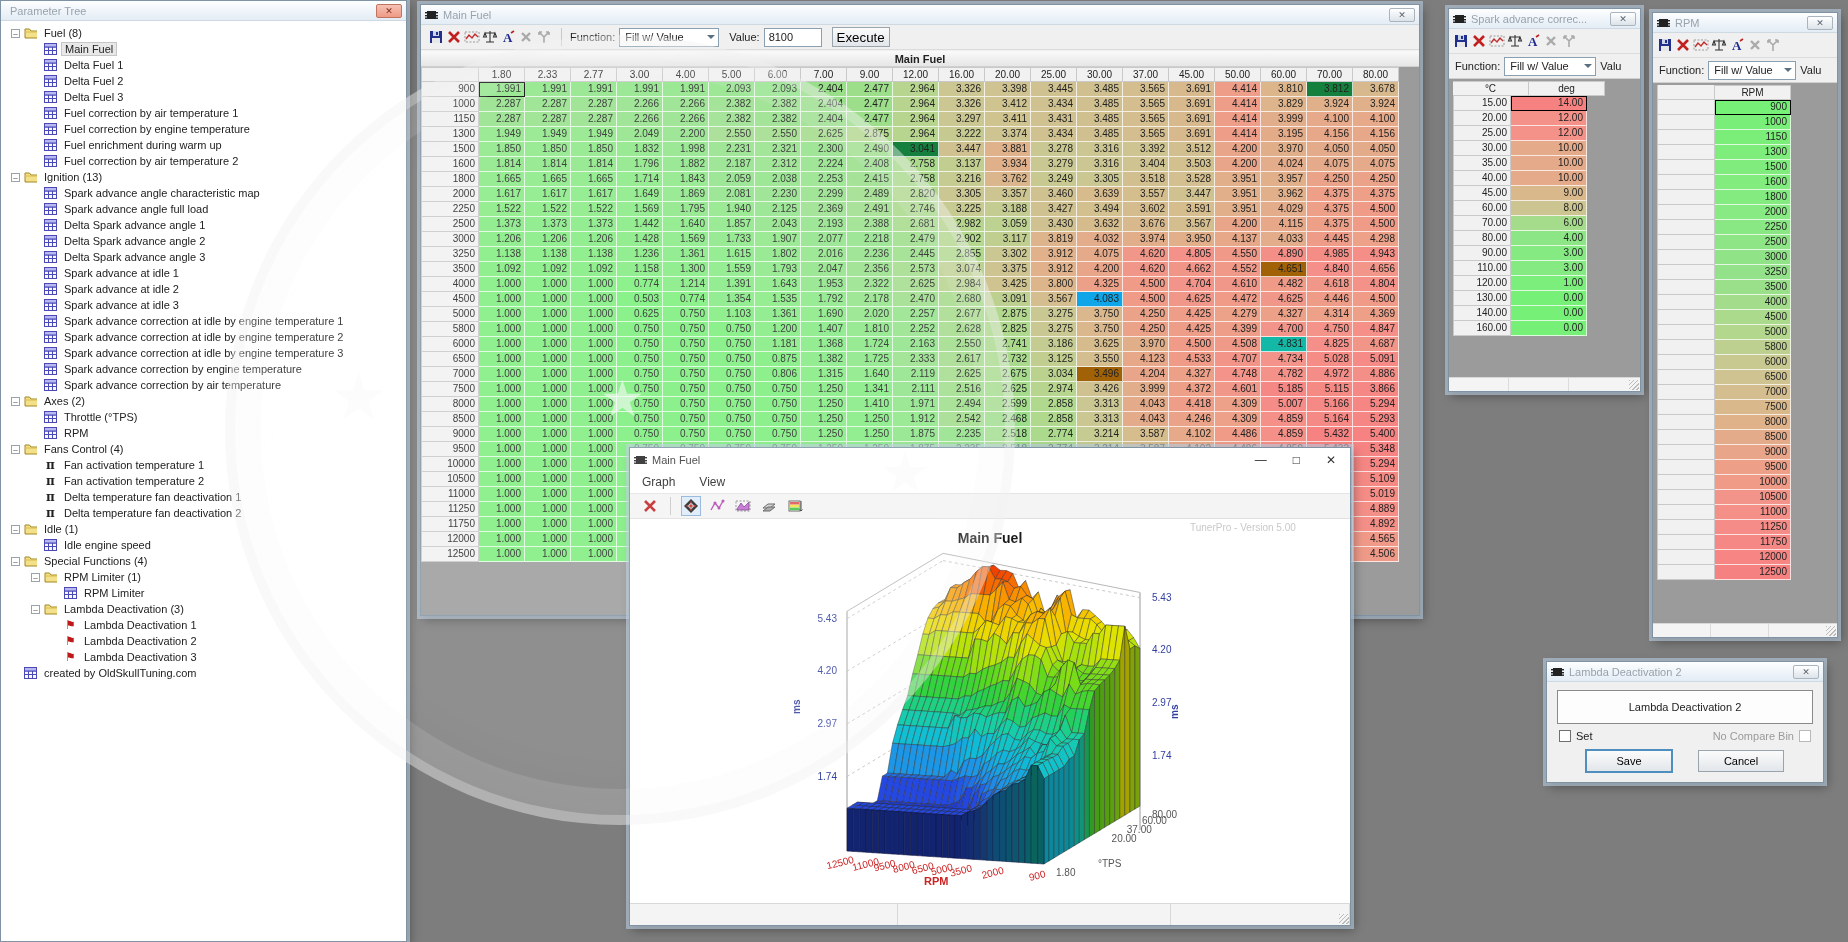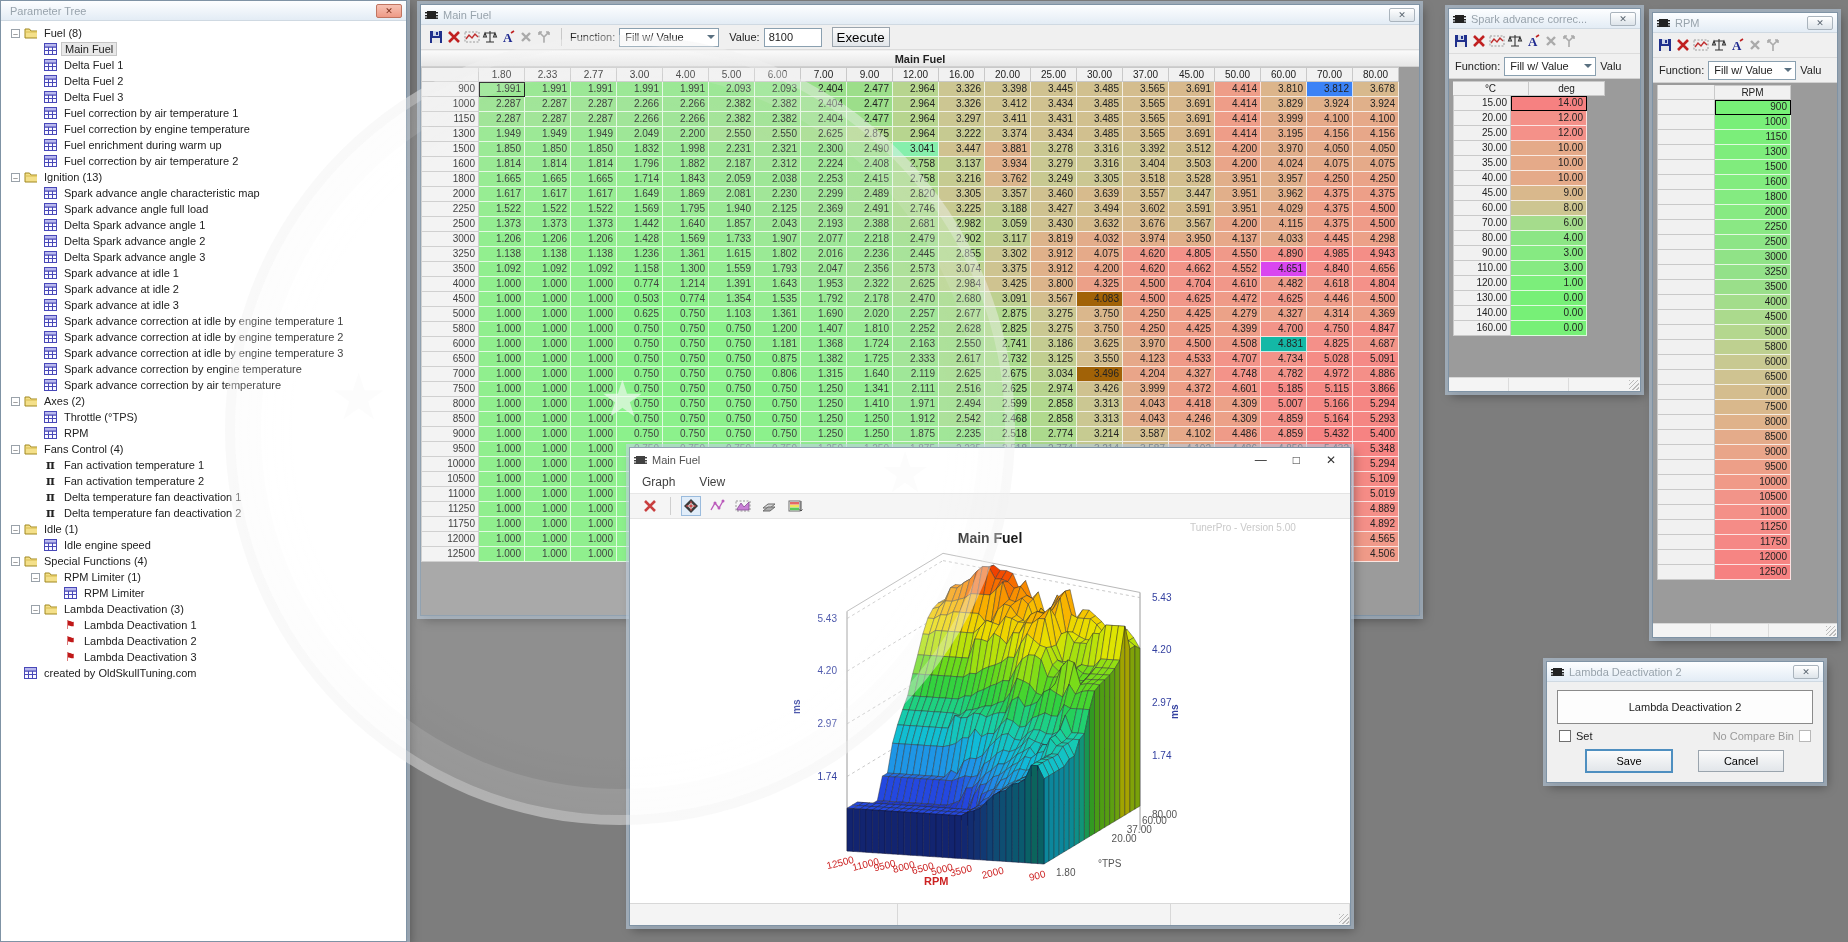--- a/index.html
+++ b/index.html
@@ -640,21 +640,21 @@
           <div class="gcell dc" style="background:#9cde8a">2.477</div>
           <div class="gcell dc" style="background:#b7d58f">2.964</div>
           <div class="gcell dc" style="background:#ccc692">3.326</div>
           <div class="gcell dc" style="background:#cec391">3.398</div>
           <div class="gcell dc" style="background:#d0c290">3.445</div>
           <div class="gcell dc" style="background:#d1c08f">3.485</div>
           <div class="gcell dc" style="background:#d4bd8e">3.565</div>
           <div class="gcell dc" style="background:#d8b98d">3.691</div>
           <div class="gcell dc" style="background:#ee9d88">4.414</div>
           <div class="gcell dc" style="background:#dcb58b">3.810</div>
-          <div class="gcell dc" style="background:#3b82f6">3.812</div>
+          <div class="gcell dc" style="background:#15803d">3.812</div>
           <div class="gcell dc" style="background:#d8b98d">3.678</div>
         </div>
         <div class="gr-row">
           <div class="gcell rh">1000</div>
           <div class="gcell dc" style="background:#93e189">2.287</div>
           <div class="gcell dc" style="background:#93e189">2.287</div>
           <div class="gcell dc" style="background:#93e189">2.287</div>
           <div class="gcell dc" style="background:#92e189">2.266</div>
           <div class="gcell dc" style="background:#92e189">2.266</div>
           <div class="gcell dc" style="background:#97e08a">2.382</div>
@@ -723,21 +723,21 @@
           <div class="gcell rh">1500</div>
           <div class="gcell dc" style="background:#8be785">1.850</div>
           <div class="gcell dc" style="background:#8be785">1.850</div>
           <div class="gcell dc" style="background:#8be785">1.850</div>
           <div class="gcell dc" style="background:#8ae784">1.832</div>
           <div class="gcell dc" style="background:#8de586">1.998</div>
           <div class="gcell dc" style="background:#92e288">2.231</div>
           <div class="gcell dc" style="background:#94e189">2.321</div>
           <div class="gcell dc" style="background:#93e189">2.300</div>
           <div class="gcell dc" style="background:#9dde8b">2.490</div>
-          <div class="gcell dc" style="background:#86efac">3.041</div>
+          <div class="gcell dc" style="background:#15803d">3.041</div>
           <div class="gcell dc" style="background:#d0c290">3.447</div>
           <div class="gcell dc" style="background:#dfb28b">3.881</div>
           <div class="gcell dc" style="background:#cac892">3.278</div>
           <div class="gcell dc" style="background:#ccc692">3.316</div>
           <div class="gcell dc" style="background:#cec491">3.392</div>
           <div class="gcell dc" style="background:#d2bf8f">3.512</div>
           <div class="gcell dc" style="background:#e9a589">4.200</div>
           <div class="gcell dc" style="background:#e1ae8a">3.970</div>
           <div class="gcell dc" style="background:#e4ab8a">4.050</div>
           <div class="gcell dc" style="background:#e4ab8a">4.050</div>
@@ -915,21 +915,21 @@
           <div class="gcell dc" style="background:#8ee486">2.047</div>
           <div class="gcell dc" style="background:#96e089">2.356</div>
           <div class="gcell dc" style="background:#a2dd8b">2.573</div>
           <div class="gcell dc" style="background:#bdd190">3.074</div>
           <div class="gcell dc" style="background:#cec491">3.375</div>
           <div class="gcell dc" style="background:#e0b18a">3.912</div>
           <div class="gcell dc" style="background:#e9a589">4.200</div>
           <div class="gcell dc" style="background:#f19789">4.620</div>
           <div class="gcell dc" style="background:#f29589">4.662</div>
           <div class="gcell dc" style="background:#f09989">4.552</div>
-          <div class="gcell dc" style="background:#d946ef">4.651</div>
+          <div class="gcell dc" style="background:#a16207">4.651</div>
           <div class="gcell dc" style="background:#f49089">4.840</div>
           <div class="gcell dc" style="background:#f29689">4.656</div>
         </div>
         <div class="gr-row">
           <div class="gcell rh">4000</div>
           <div class="gcell dc" style="background:#7eed7c">1.000</div>
           <div class="gcell dc" style="background:#7eed7c">1.000</div>
           <div class="gcell dc" style="background:#7eed7c">1.000</div>
           <div class="gcell dc" style="background:#7bef7a">0.774</div>
           <div class="gcell dc" style="background:#81ec7e">1.214</div>
@@ -957,21 +957,21 @@
           <div class="gcell dc" style="background:#77f077">0.503</div>
           <div class="gcell dc" style="background:#7bef7a">0.774</div>
           <div class="gcell dc" style="background:#83eb80">1.354</div>
           <div class="gcell dc" style="background:#85ea81">1.535</div>
           <div class="gcell dc" style="background:#8ae884">1.792</div>
           <div class="gcell dc" style="background:#91e388">2.178</div>
           <div class="gcell dc" style="background:#9cde8a">2.470</div>
           <div class="gcell dc" style="background:#a7db8c">2.680</div>
           <div class="gcell dc" style="background:#bed090">3.091</div>
           <div class="gcell dc" style="background:#d4bd8e">3.567</div>
-          <div class="gcell dc" style="background:#a16207">4.083</div>
+          <div class="gcell dc" style="background:#0ea5e9">4.083</div>
           <div class="gcell dc" style="background:#ef9b88">4.500</div>
           <div class="gcell dc" style="background:#f19789">4.625</div>
           <div class="gcell dc" style="background:#ef9b88">4.472</div>
           <div class="gcell dc" style="background:#f19789">4.625</div>
           <div class="gcell dc" style="background:#ee9c88">4.446</div>
           <div class="gcell dc" style="background:#ef9b88">4.500</div>
         </div>
         <div class="gr-row">
           <div class="gcell rh">5000</div>
           <div class="gcell dc" style="background:#7eed7c">1.000</div>

